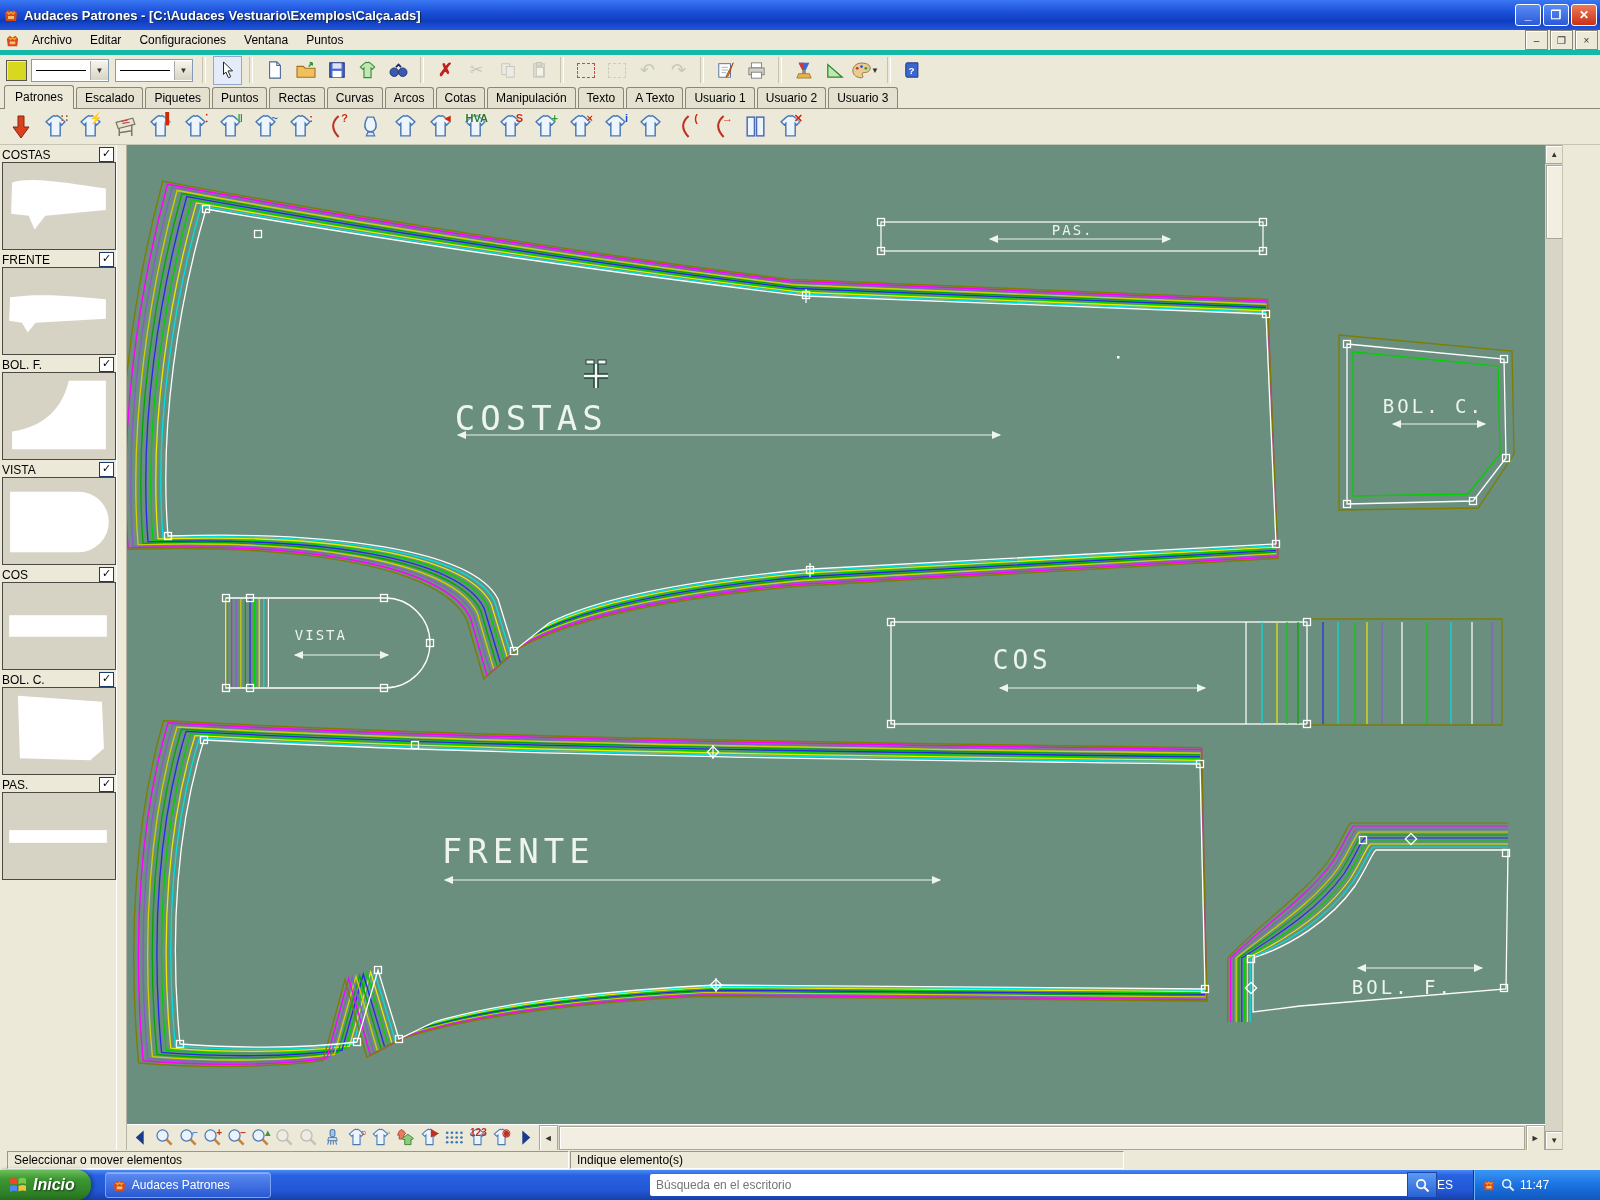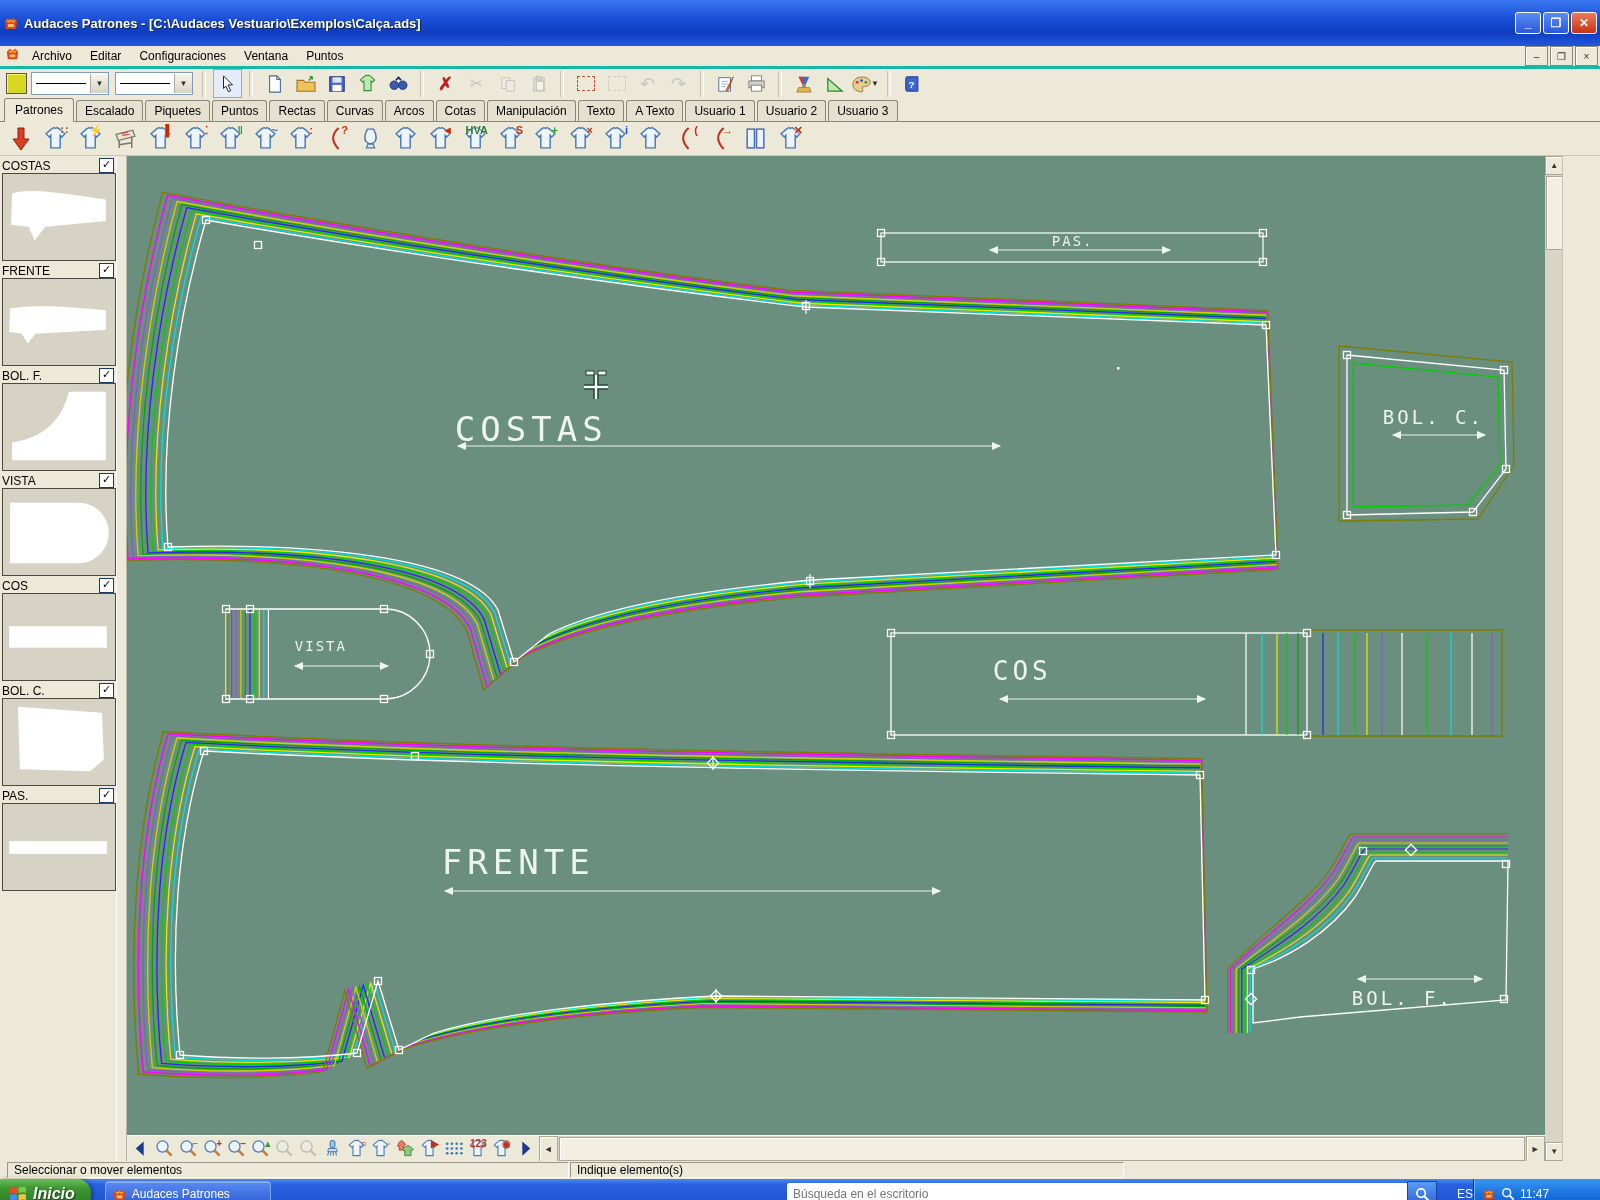--- a/index.html
+++ b/index.html
@@ -2,31 +2,31 @@
 <html><head>
 <meta charset="utf-8">
 <style>
   html,body{margin:0;padding:0;}
   body{width:1600px;height:1200px;overflow:hidden;background:#ece9d8;
        font-family:"Liberation Sans",sans-serif;-webkit-font-smoothing:none;}
   .col{display:flex;flex-direction:column;width:1600px;height:1200px;}
 
   
   .titlebar{height:24px;background:linear-gradient(180deg,#3a77f2 0%,#1c50d8 40%,#0f3cc0 70%,#2158dc 100%);
-    display:flex;align-items:center;padding:12px 3px;color:#fff;}
+    display:flex;align-items:center;padding:4px 3px;color:#fff;}
   .titlebar .ttl{font-size:13px;font-weight:bold;margin-left:5px;flex:1;
     text-shadow:1px 1px 1px #123;white-space:nowrap;overflow:hidden;}
   .winbtn{width:24px;height:20px;margin-left:2px;border:1px solid #fff;border-radius:3px;
     display:flex;align-items:center;justify-content:center;color:#fff;font-size:12px;font-weight:bold;
     background:linear-gradient(180deg,#5a8cf4,#2a5ad8);}
   .winbtn.close{background:linear-gradient(180deg,#ee7a5a,#c83214);}
 
   
-  .menubar{height:22px;background:#ece9d8;display:flex;align-items:flex-start;padding:0 2px;
-    border-bottom:3px solid #14b8a6;}
+  .menubar{height:22px;background:#ece9d8;display:flex;align-items:center;padding:0 2px;
+    border-bottom:5px solid #14b8a6;}
   .menu-items{display:flex;align-items:center;}
   .menu-item{font-size:12px;padding:3px 9px;color:#000;cursor:default;}
   .mdi-btns{margin-left:auto;display:flex;}
   .mdibtn{width:21px;height:18px;margin-left:2px;border:1px solid #8a877a;background:#ece9d8;
     box-shadow:inset 1px 1px 0 #fff;display:flex;align-items:center;justify-content:center;
     font-size:10px;color:#333;}
 
   
   .toolbar-main{height:34px;background:#ece9d8;display:flex;align-items:center;padding:0 6px;gap:2px;}
   .tb-sep{width:2px;height:26px;margin:0 5px;border-left:1px solid #c6c3b4;border-right:1px solid #fff;}
@@ -100,26 +100,26 @@
   .taskbar{height:30px;background:linear-gradient(180deg,#4a8af4 0%,#2862e0 18%,#2156d4 70%,#1640a8 100%);
     display:flex;align-items:center;color:#fff;}
   .startbtn{height:30px;padding:0 16px 0 8px;border-radius:0 14px 14px 0;
     background:linear-gradient(180deg,#6cbf5a 0%,#3d9832 30%,#2e7f26 80%,#256b1e 100%);
     display:flex;align-items:center;gap:5px;box-shadow:2px 0 4px rgba(0,0,0,.35);}
   .startbtn .stxt{font-size:16px;font-weight:bold;font-style:italic;text-shadow:1px 1px 2px #1a3a12;}
   .taskbtn{height:24px;margin-left:14px;width:152px;background:linear-gradient(180deg,#5a8af0,#2a5ad4);
     border:1px solid #7aa2f4;border-radius:3px;display:flex;align-items:center;gap:5px;padding:0 6px;
     font-size:12px;box-shadow:inset 0 1px 0 #8ab0f8;}
   .tb-spacer{flex:1;}
-  .searchbox{width:620px;height:22px;background:#fff;border-radius:2px 0 0 2px;display:flex;align-items:center;}
+  .searchbox{width:757px;height:22px;background:#fff;border-radius:2px 0 0 2px;display:flex;align-items:center;}
   .searchbox input{border:none;outline:none;flex:1;height:18px;font-size:12px;padding:0 6px;
     font-family:"Liberation Sans",sans-serif;color:#444;background:transparent;}
   .search-go{width:28px;height:24px;background:linear-gradient(180deg,#5a9af4,#2a62d4);
     border:1px solid #1a46a8;display:flex;align-items:center;justify-content:center;}
-  .lang{width:36px;text-align:right;font-size:12px;color:#fff;}
+  .lang{width:36px;text-align:left;font-size:12px;color:#fff;}
   .tray{width:118px;height:30px;background:linear-gradient(180deg,#3a96f4 0%,#1a72e0 50%,#1258c0 100%);
     border-left:1px solid #0c3a8a;box-shadow:inset 1px 0 0 #6ab4f8;display:flex;align-items:center;gap:5px;
     padding-left:8px;font-size:12px;}
 </style>
 </head>
 <body>
 
 <svg width="0" height="0" style="position:absolute">
   <defs>
     <symbol id="sym-logo" viewBox="0 0 16 16">

